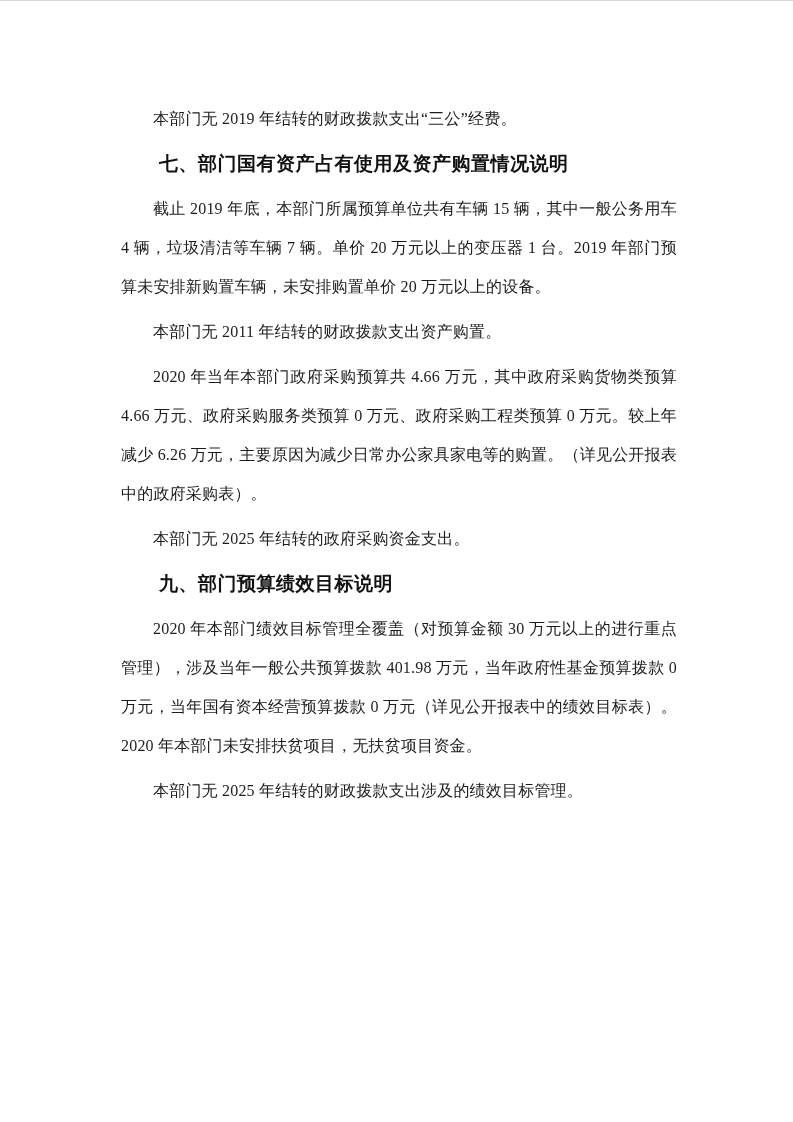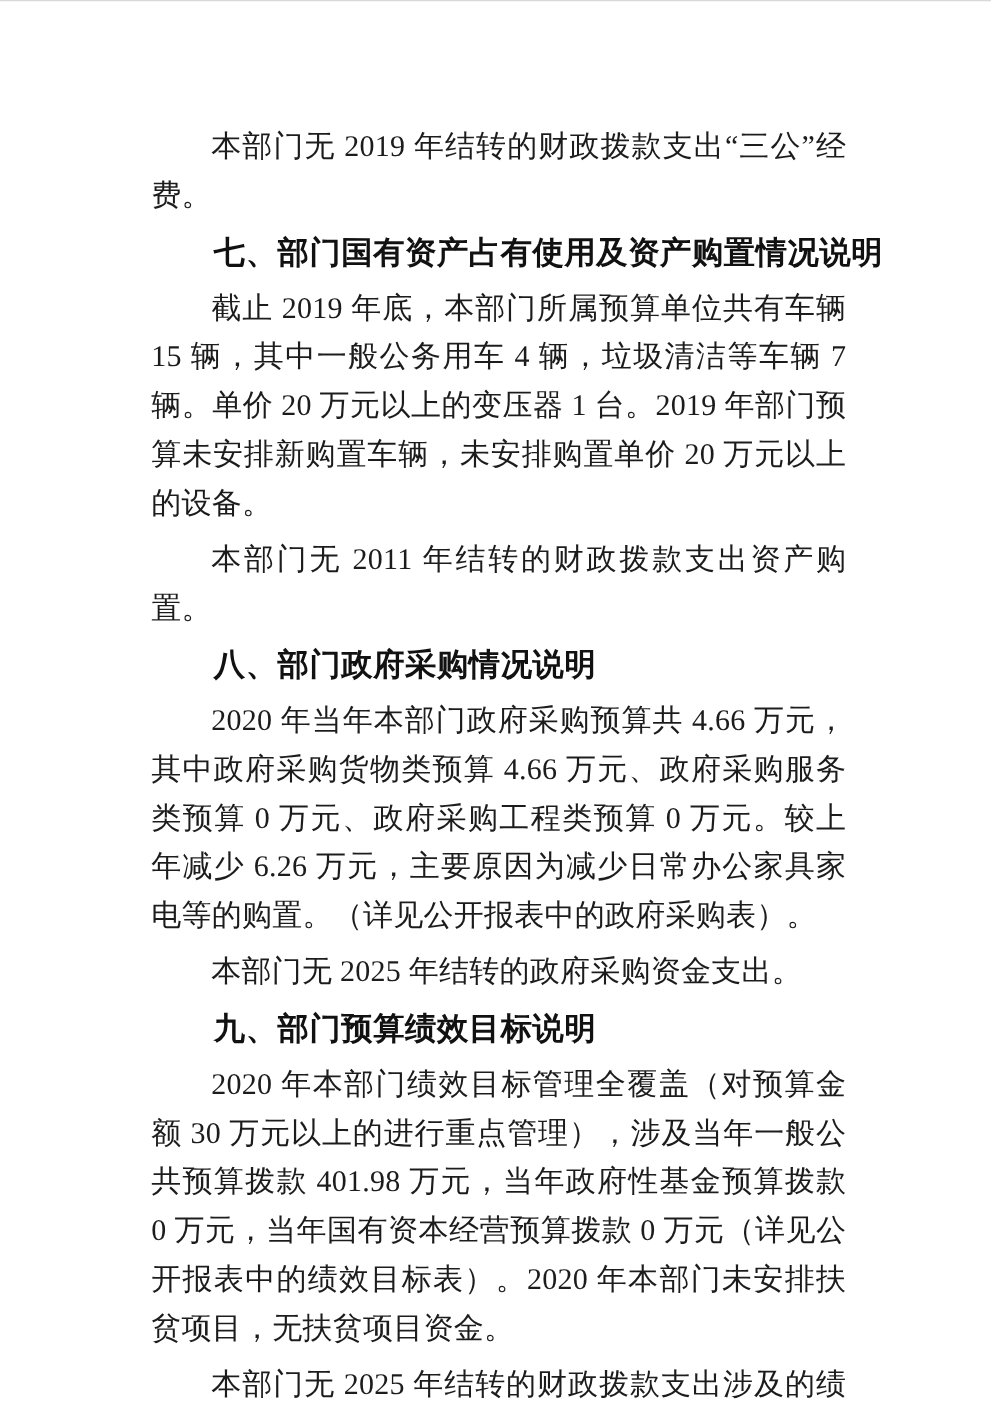--- a/index.html
+++ b/index.html
@@ -16,47 +16,46 @@
     font-family: "Liberation Serif", "DejaVu Serif", serif;
     color: #1c1c1c;
   }
   .doc-content {
     position: absolute;
     left: 121px;
     top: 92px;
     width: 556px;
   }
   .para {
-    font-size: 24px;
+    font-size: 16px;
     line-height: 39px;
     margin: 6px 0;
     text-indent: 2em;
     text-align: justify;
     letter-spacing: 0.2px;
     word-break: break-all;
   }
   .heading {
-    font-size: 25px;
+    font-size: 19px;
     line-height: 39px;
     margin: 6px 0;
     text-indent: 2em;
     font-weight: bold;
     font-family: "Liberation Sans", "DejaVu Sans", sans-serif;
     color: #111111;
     letter-spacing: 0.5px;
     white-space: nowrap;
   }
 </style>
 </head>
 <body>
 
 <div class="doc-content">
   <p class="para">本部门无 2019 年结转的财政拨款支出“三公”经费。</p>
   <h2 class="heading">七、部门国有资产占有使用及资产购置情况说明</h2>
   <p class="para">截止 2019 年底，本部门所属预算单位共有车辆 15 辆，其中一般公务用车 4 辆，垃圾清洁等车辆 7 辆。单价 20 万元以上的变压器 1 台。2019 年部门预算未安排新购置车辆，未安排购置单价 20 万元以上的设备。</p>
   <p class="para">本部门无 2011 年结转的财政拨款支出资产购置。</p>
-  <h2 class="heading">八、部门政府采购情况说明</h2>
   <p class="para">2020 年当年本部门政府采购预算共 4.66 万元，其中政府采购货物类预算 4.66 万元、政府采购服务类预算 0 万元、政府采购工程类预算 0 万元。较上年减少 6.26 万元，主要原因为减少日常办公家具家电等的购置。（详见公开报表中的政府采购表）。</p>
   <p class="para">本部门无 2025 年结转的政府采购资金支出。</p>
   <h2 class="heading">九、部门预算绩效目标说明</h2>
   <p class="para">2020 年本部门绩效目标管理全覆盖（对预算金额 30 万元以上的进行重点管理），涉及当年一般公共预算拨款 401.98 万元，当年政府性基金预算拨款 0 万元，当年国有资本经营预算拨款 0 万元（详见公开报表中的绩效目标表）。2020 年本部门未安排扶贫项目，无扶贫项目资金。</p>
   <p class="para">本部门无 2025 年结转的财政拨款支出涉及的绩效目标管理。</p>
 </div>
 
 </body></html>

